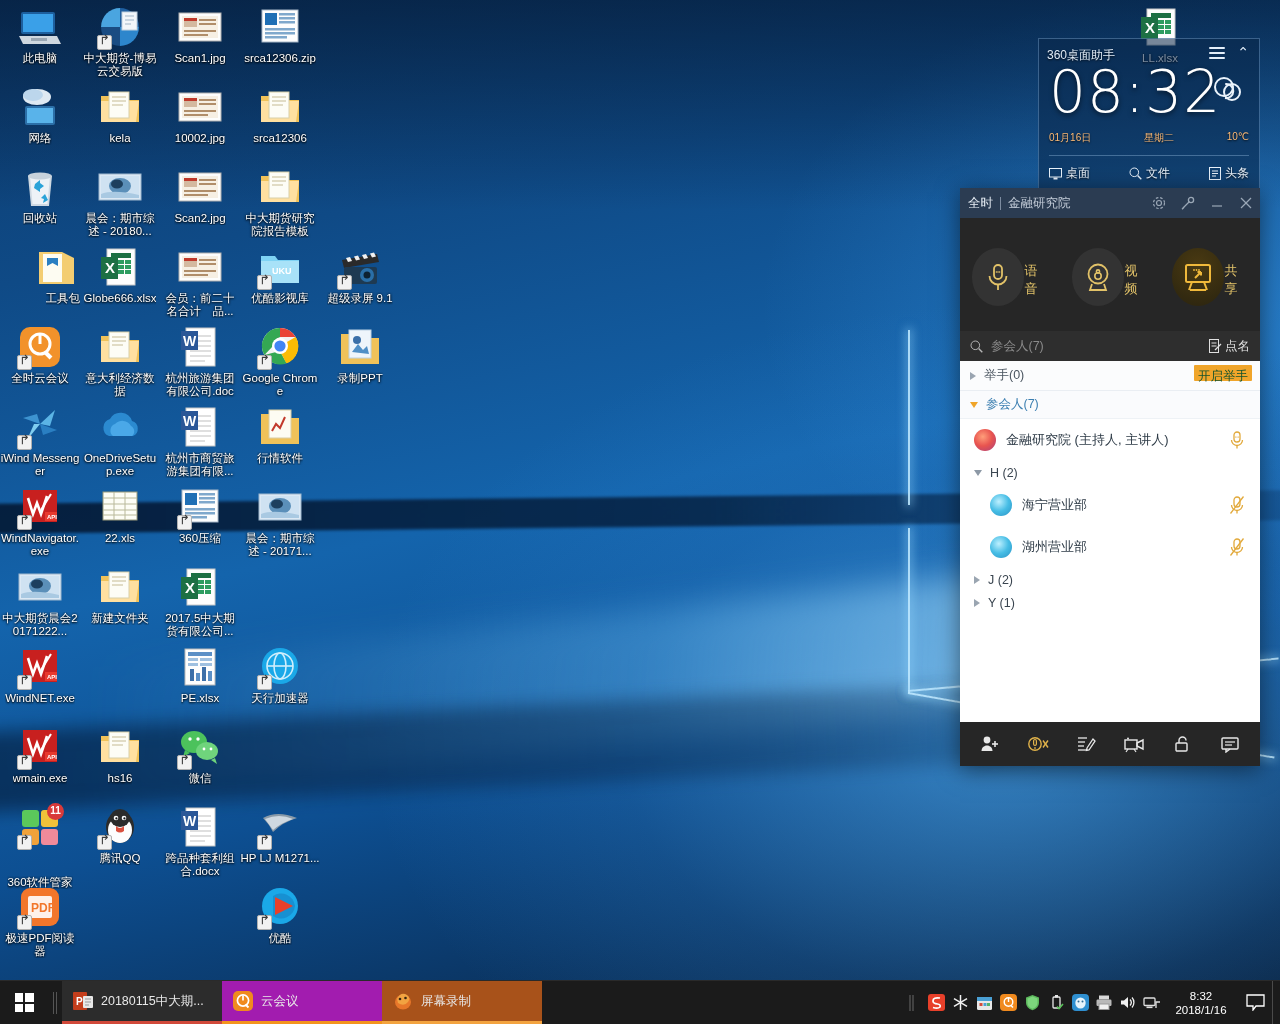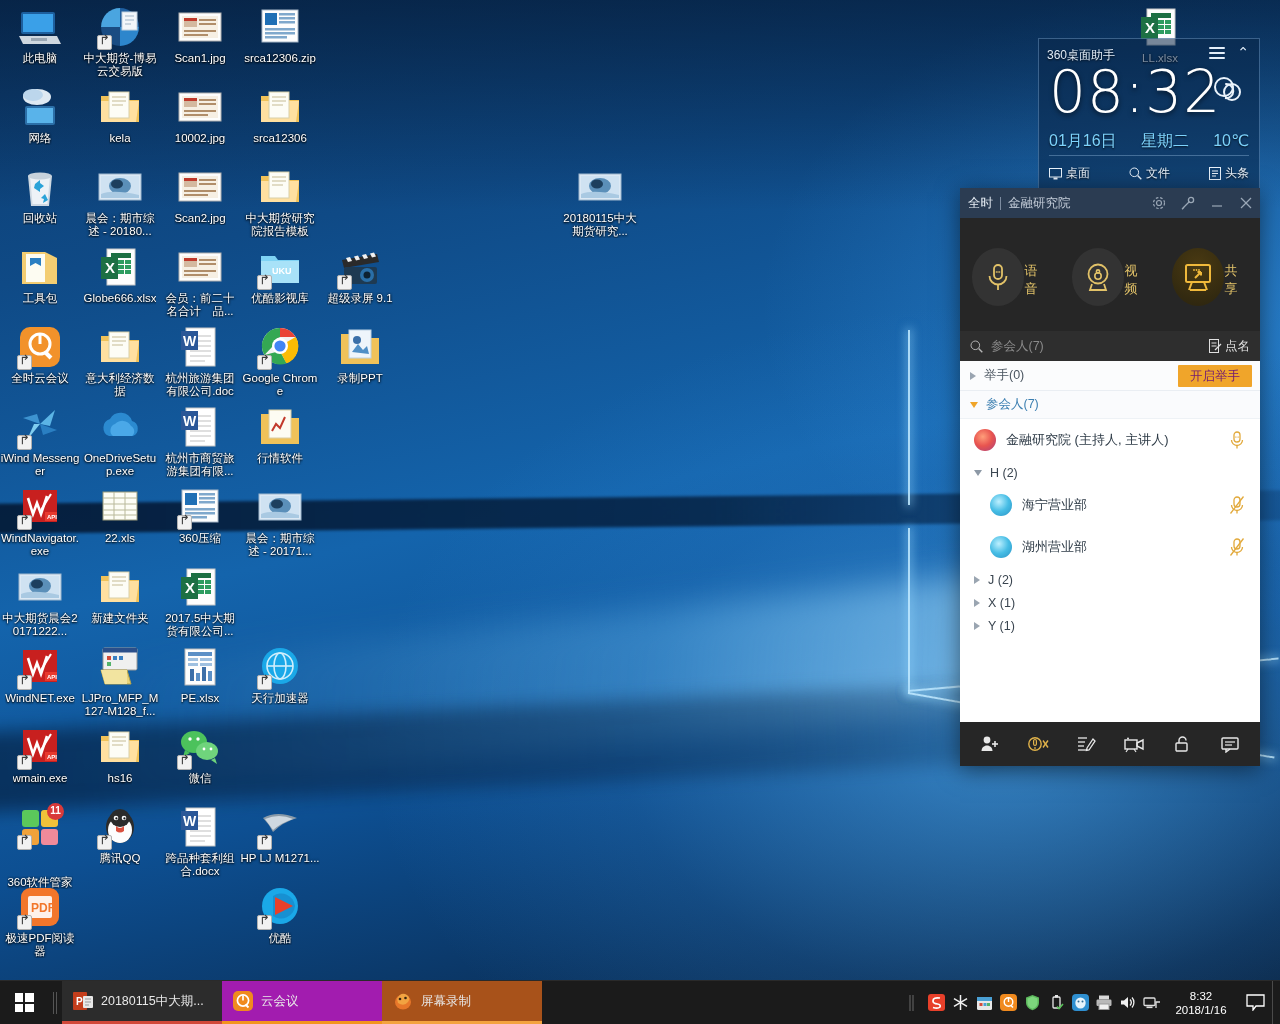--- a/index.html
+++ b/index.html
@@ -96,21 +96,21 @@
     position:absolute; left:10px; top:24px; font-size:58px; line-height:58px;
     font-weight: 300; letter-spacing: 1px; color:#ffffff;
     text-shadow: 0 2px 5px rgba(0,0,0,0.6);
     font-family: "DejaVu Sans", "Liberation Sans", sans-serif;
   }
   #w360-weather-ico {
     position:absolute; right:12px; top:36px; width:36px; height:30px;
   }
   #w360-row {
     position:absolute; left:10px; right:10px; top:92px;
-    display:flex; justify-content:space-between; font-size:16px; color:#7dd3fc;
+    display:flex; justify-content:space-between; font-size:10px; color:#fdba74;
     text-shadow: 0 1px 2px rgba(0,0,0,0.8);
   }
   #w360-sep { position:absolute; left:10px; right:10px; top:116px; height:1px; background:rgba(170,205,240,0.35); }
   #w360-links {
     position:absolute; left:10px; right:10px; top:126px;
     display:flex; justify-content:space-between; font-size:12px; color:#e9f2fb;
   }
   .w360-link { display:flex; align-items:center; gap:4px; cursor:pointer;
     text-shadow: 0 1px 2px rgba(0,0,0,0.8); }
 
@@ -156,22 +156,22 @@
   .mt-row-hand {
     height: 30px; display:flex; align-items:center; padding-left:10px;
     border-bottom:1px solid #eaeef3; position:relative; background:#fbfcfd;
   }
   .tri { width:0; height:0; border-style:solid; }
   .tri-right { border-width:4px 0 4px 6px; border-color:transparent transparent transparent #9aa5b1; }
   .tri-down  { border-width:6px 4px 0 4px; border-color:#f0a52a transparent transparent transparent; }
   .tri-down-gray { border-width:6px 4px 0 4px; border-color:#8d99a6 transparent transparent transparent; }
   .mt-label { font-size:12.5px; color:#4a5560; margin-left:8px; }
   #mt-handbtn {
-    position:absolute; right:8px; top:4px; height:22px; padding:0 12px;
-    background:#f0a52a; color:#701a75; font-size:12.5px; line-height:22px;
+    position:absolute; right:8px; top:4px; height:16px; padding:0 4px;
+    background:#f0a52a; color:#14532d; font-size:12.5px; line-height:22px;
     border-radius:1px; cursor:pointer;
   }
   .mt-row-group {
     height: 28px; display:flex; align-items:center; padding-left:10px;
     border-bottom:1px solid #eef2f6; background:#fafbfd;
   }
   .mt-grp-label { font-size:12.5px; color:#3c7fb1; margin-left:8px; }
   .mt-person {
     height: 42px; display:flex; align-items:center; padding-left:14px; position:relative;
   }
@@ -404,21 +404,21 @@
           <path d="M4 12 L17 12 L20 16 L42 16 L42 38 L4 38 Z" fill="#f0c259"></path>
           <path d="M4 17 L42 17 L39 38 L4 38 Z" fill="#ffe0a0"></path>
           <rect x="12" y="8" width="20" height="26" fill="#fdfdf6" stroke="#d8cfa8"></rect>
           <line x1="15" y1="13" x2="29" y2="13" stroke="#c5bb94"></line>
           <line x1="15" y1="17" x2="29" y2="17" stroke="#c5bb94"></line>
           <line x1="15" y1="21" x2="26" y2="21" stroke="#c5bb94"></line>
         </svg>
       </div>
       <div class="lbl">中大期货研究院报告模板</div>
     </div>
-    <div class="dicon" style="left: 0px; top: 244px;">
+    <div class="dicon" style="left: 0px; top: 244px; align-items: flex-end;">
       <div class="glyph">
         <svg width="46" height="46" viewBox="0 0 46 46">
           <path d="M5 8 L28 8 L40 14 L40 40 L5 40 Z" fill="#f3cd72"></path>
           <path d="M9 10 L28 10 L28 38 L9 38 Z" fill="#fdfcf2"></path>
           <path d="M13 14 L24 14 L24 22 L18.5 19 L13 22 Z" fill="#2a7fc2"></path>
         </svg>
       </div>
       <div class="lbl">工具包</div>
     </div>
     <div class="dicon" style="left: 80px; top: 244px;">
@@ -721,41 +721,20 @@
           <rect x="6" y="6" width="34" height="32" fill="#c8201f"></rect>
           <path d="M11 14 L16 30 L20 19 L24 30 L30 12" stroke="#fff" stroke-width="2.6" fill="none"></path>
           <path d="M24 26 L34 10" stroke="#fff" stroke-width="2" fill="none"></path>
           <rect x="28" y="28" width="12" height="9" fill="#e8392e"></rect>
           <text x="30" y="35" font-size="6" fill="#fff" font-family="Liberation Sans, sans-serif" font-weight="bold">API</text>
         </svg>
         <span class="shortcut-arrow"></span>
       </div>
       <div class="lbl">WindNET.exe</div>
     </div>
-    <div class="dicon" style="left: 80px; top: 644px;">
-      <div class="glyph">
-        <svg width="46" height="46" viewBox="0 0 46 46">
-          <rect x="6" y="4" width="34" height="22" rx="1.5" fill="#f0f0f0" stroke="#9a9a9a"></rect>
-          <rect x="6" y="4" width="34" height="4.5" fill="#2b4f8a"></rect>
-          <g fill="#d14b3a">
-            <rect x="10" y="12" width="4" height="4"></rect>
-          </g>
-          <g fill="#3a7fc2">
-            <rect x="16" y="12" width="4" height="4"></rect>
-            <rect x="22" y="12" width="4" height="4"></rect>
-          </g>
-          <g fill="#52b36a">
-            <rect x="10" y="18" width="4" height="4"></rect>
-          </g>
-          <path d="M4 26 L30 26 L34 40 L8 40 Z" fill="#e8d47a" stroke="#b8a44a"></path>
-          <path d="M4 26 L30 26 L30 40 L8 40 Z" fill="#f2e4a0"></path>
-        </svg>
-      </div>
-      <div class="lbl">LJPro_MFP_M127-M128_f...</div>
-    </div>
     <div class="dicon" style="left: 160px; top: 644px;">
       <div class="glyph">
         <svg width="46" height="46" viewBox="0 0 46 46">
           <rect x="8" y="5" width="30" height="36" fill="#fdfdfd" stroke="#b9b9b9"></rect>
           <rect x="11" y="8" width="24" height="4" fill="#5b8fc6"></rect>
           <g fill="#9fc0e0">
             <rect x="11" y="14" width="10" height="3"></rect>
             <rect x="23" y="14" width="12" height="3"></rect>
             <rect x="11" y="19" width="10" height="3"></rect>
             <rect x="23" y="19" width="12" height="3"></rect>
@@ -893,32 +872,20 @@
     <div class="dicon" style="left: 240px; top: 884px;">
       <div class="glyph">
         <svg width="46" height="46" viewBox="0 0 46 46">
           <circle cx="23" cy="22" r="18" fill="#1aa8e8"></circle>
           <path d="M16 12 A14 14 0 0 1 38 22 A14 14 0 0 1 16 32 Z" fill="#1565a8" opacity="0.35"></path>
           <path d="M18 13 L36 22 L18 31 Z" fill="#e8402a"></path>
         </svg>
         <span class="shortcut-arrow"></span>
       </div>
       <div class="lbl">优酷</div>
-    </div>
-    <div class="dicon" style="left: 560px; top: 164px;">
-      <div class="glyph">
-        <svg width="46" height="46" viewBox="0 0 46 46">
-          <rect x="2" y="10" width="42" height="26" fill="#dce9f5" stroke="#9fb8ce"></rect>
-          <rect x="4" y="12" width="38" height="22" fill="#cfe2f2"></rect>
-          <ellipse cx="23" cy="22" rx="11" ry="8" fill="#5b8fb9"></ellipse>
-          <ellipse cx="20" cy="20" rx="6" ry="4.5" fill="#1d3f5e"></ellipse>
-          <path d="M4 30 Q16 25 42 31 L42 34 L4 34 Z" fill="#a9c9e2"></path>
-        </svg>
-      </div>
-      <div class="lbl">20180115中大期货研究...</div>
     </div>
     <div class="dicon" style="left: 1120px; top: 4px;">
       <div class="glyph">
         <svg width="46" height="46" viewBox="0 0 46 46">
           <rect x="10" y="5" width="28" height="36" fill="#fdfdfd" stroke="#c9c9c9"></rect>
           <rect x="14" y="9" width="20" height="5" fill="#1d7044"></rect>
           <g fill="#2d9c5f">
             <rect x="14" y="16" width="6" height="4"></rect>
             <rect x="21" y="16" width="6" height="4"></rect>
             <rect x="28" y="16" width="6" height="4"></rect>
@@ -1136,24 +1103,20 @@
           </svg>
       </span>
     </div>
 
     <div class="mt-subgroup">
       <span class="tri tri-right"></span>
       <span class="mt-sub-label">J (2)</span>
     </div>
     <div class="mt-subgroup">
       <span class="tri tri-right"></span>
-      <span class="mt-sub-label">X (1)</span>
-    </div>
-    <div class="mt-subgroup">
-      <span class="tri tri-right"></span>
       <span class="mt-sub-label">Y (1)</span>
     </div>
   </div>
 
   <div id="mt-toolbar">
     <div class="mt-tool">
       <svg width="20" height="18" viewBox="0 0 20 18">
           <circle cx="7" cy="5" r="3.4" fill="#e8e8e8"></circle>
           <path d="M1.5 16 c0-3.4 2.5-5.6 5.5-5.6 s5.5 2.2 5.5 5.6" fill="#e8e8e8"></path>
           <line x1="15" y1="6" x2="15" y2="12" stroke="#e8e8e8" stroke-width="1.6"></line>

